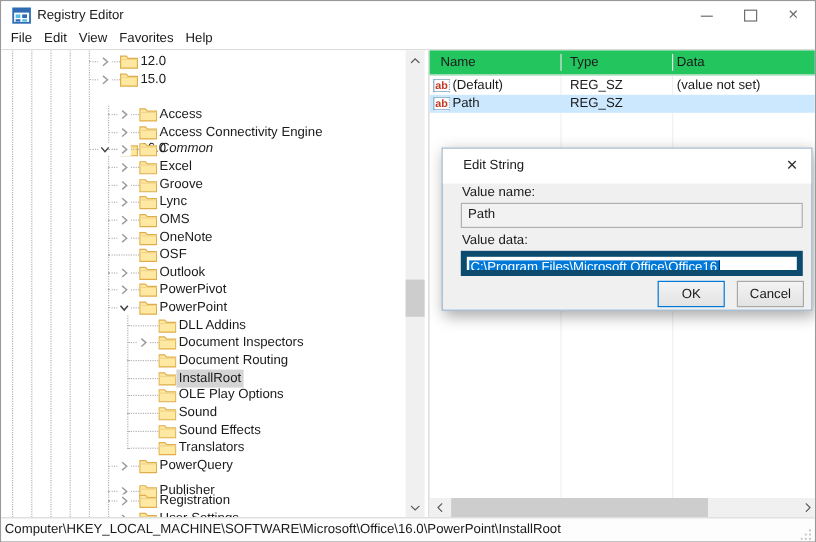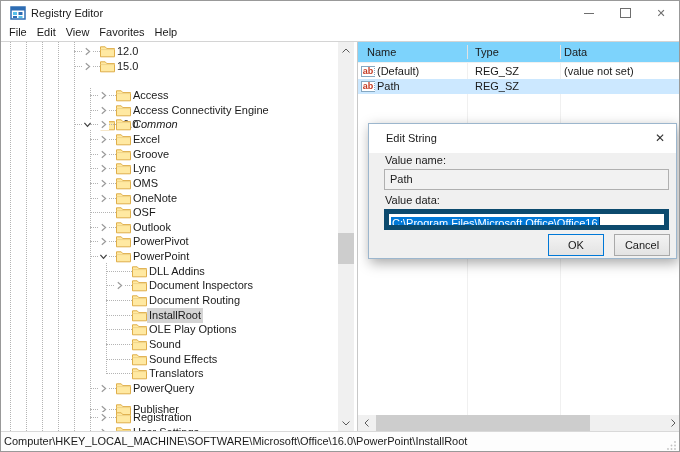--- a/index.html
+++ b/index.html
@@ -30,21 +30,21 @@
   .folder { position:absolute; top:1px; width:15px; height:13px; }
   .tlabel { position:absolute; top:0; line-height:15px; white-space:nowrap; padding:0 2px; color:#1a1a1a; }
   .tlabel.selected { background:#d4d4d4; }
   .vscroll { position:absolute; left:337px; top:0; width:16px; height:389px; background:#f0f0f0; }
   .sb-arrow { position:absolute; left:0; width:16px; height:16px; display:flex; align-items:center; justify-content:center; }
   .vthumb { position:absolute; left:0; top:191px; width:16px; height:31px; background:#cdcdcd; }
   .divider { position:absolute; left:353px; top:0; width:3px; height:389px; background:#fff; border-right:1px solid #c8c8c8; }
   
   .list-panel { position:absolute; left:357px; top:0; width:323px; height:389px; background:#fff; }
   .col-line { position:absolute; top:20px; bottom:16px; width:0; border-left:1px solid #f0f0f0; }
-  .list-header { position:absolute; top:0; left:0; right:0; height:20px; background:#7dd3fc; border-bottom:1px solid #f0f0f0; }
+  .list-header { position:absolute; top:0; left:0; right:0; height:20px; background:#22c55e; border-bottom:1px solid #f0f0f0; }
   .hcell { position:absolute; top:0; line-height:20px; color:#1a1a1a; }
   .hsep { position:absolute; top:3px; height:14px; width:0; border-left:1px solid #e2e2e2; }
   .list-row { position:absolute; left:0; width:323px; height:15px; }
   .list-row.selected { background:#cce8ff; }
   .cell { position:absolute; line-height:15px; white-space:nowrap; color:#1a1a1a; }
   .ab-icon { position:absolute; left:3px; top:2px; width:14px; height:11px; box-sizing:border-box;
     background:#fff; border:1px solid #85a8c2; border-right-style:dotted;
     color:#c43a23; font-weight:bold; font-size:9px; line-height:9px; text-align:center; }
   .hscroll { position:absolute; left:0; right:0; bottom:0; height:16px; background:#f0f0f0; }
   .hthumb { position:absolute; left:18px; top:0; width:214px; height:16px; background:#cdcdcd; }

